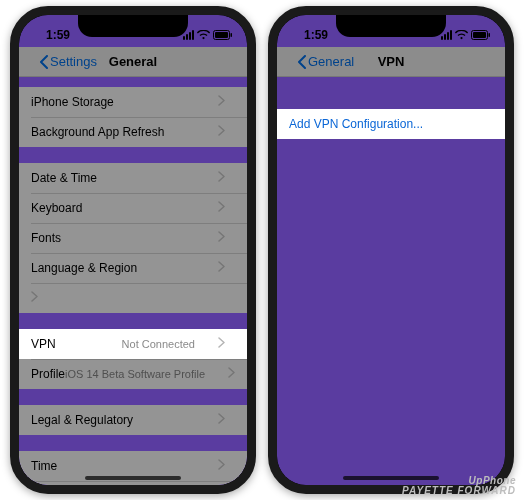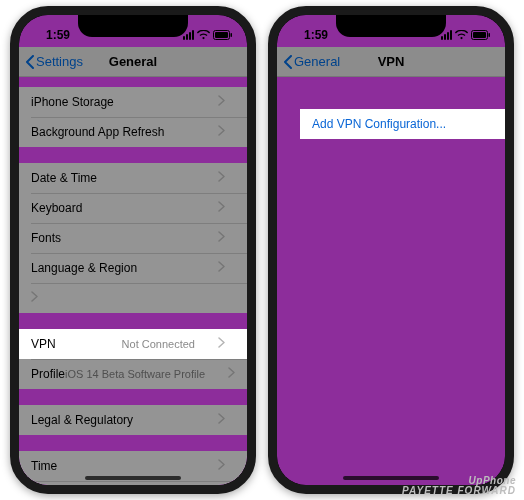--- a/index.html
+++ b/index.html
@@ -29,21 +29,21 @@
     overflow: hidden;
   }
   .device.left  { left: 10px; }
   .device.right { left: 268px; }
 
   .screen {
     position: absolute;
     inset: 0;
     border-radius: 29px;
     overflow: hidden;
-    background: #d946ef;
+    background: #8b5cf6;
   }
   
   .notch {
     position: absolute;
     top: 0;
     left: 50%;
     transform: translateX(-50%);
     width: 110px;
     height: 22px;
     background: #000;
@@ -95,21 +95,21 @@
     border-bottom: 0.5px solid rgba(0,0,0,0.15);
     background: #d8d8d8;
   }
   .nav-title {
     font-size: 13px;
     font-weight: 600;
     color: #000;
   }
   .nav-back {
     position: absolute;
-    left: 6px;
+    left: 20px;
     top: 0;
     height: 100%;
     display: flex;
     align-items: center;
     gap: 2px;
     font-size: 13px;
     color: #0066d6;
   }
   .nav-back svg { display:block; }
 
@@ -148,21 +148,20 @@
   }
   .cell.highlight {
     background: #ffffff;
     z-index: 30;
   }
   .cell.highlight .label { color: #000; font-weight: 500; }
   .cell.highlight .detail { color: #8a8a8a; }
   .cell.highlight-action {
     background: #ffffff;
     z-index: 30;
-    margin-left: 23px;
   }
   .cell.highlight-action .label { color: #0a66d6; }
 
   
   .home-indicator {
     position: absolute;
     bottom: 5px;
     left: 50%;
     transform: translateX(-50%);
     width: 96px;

